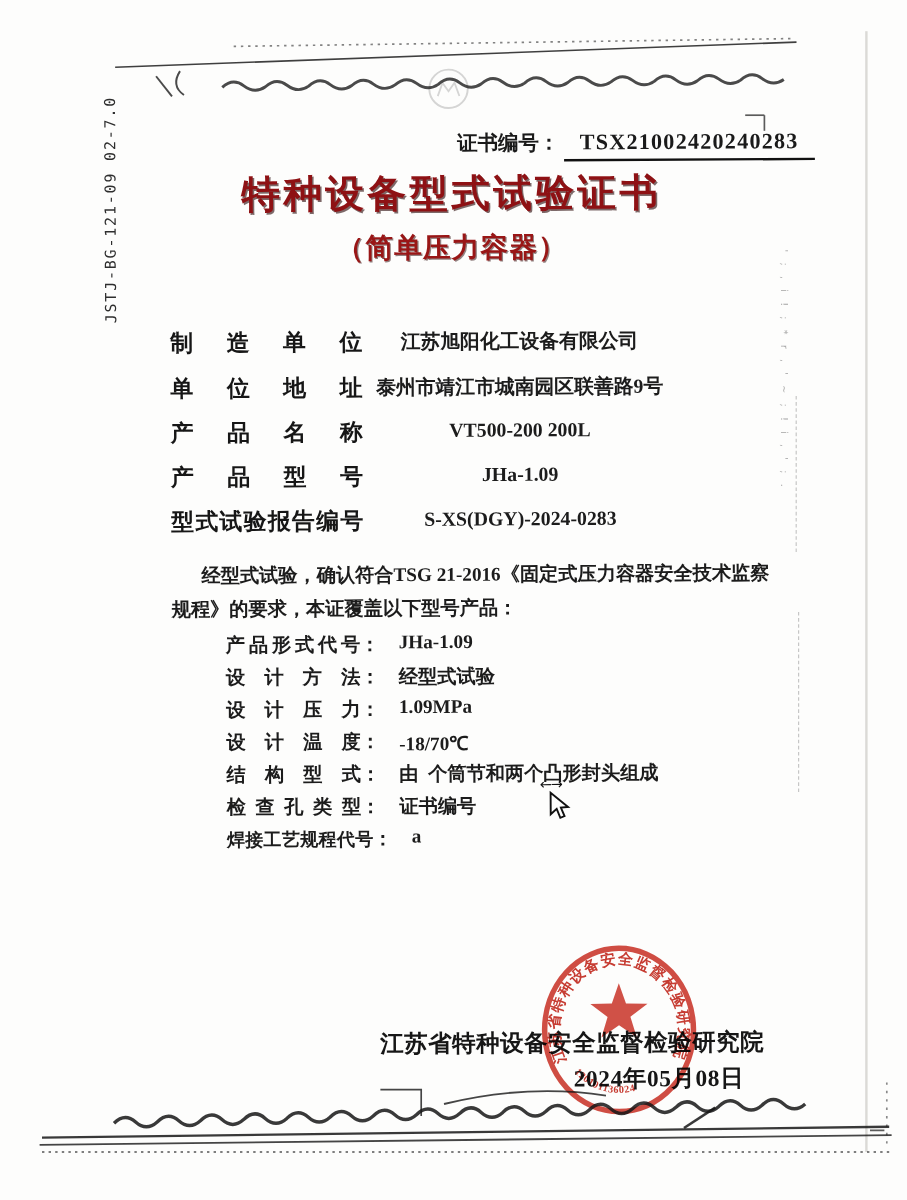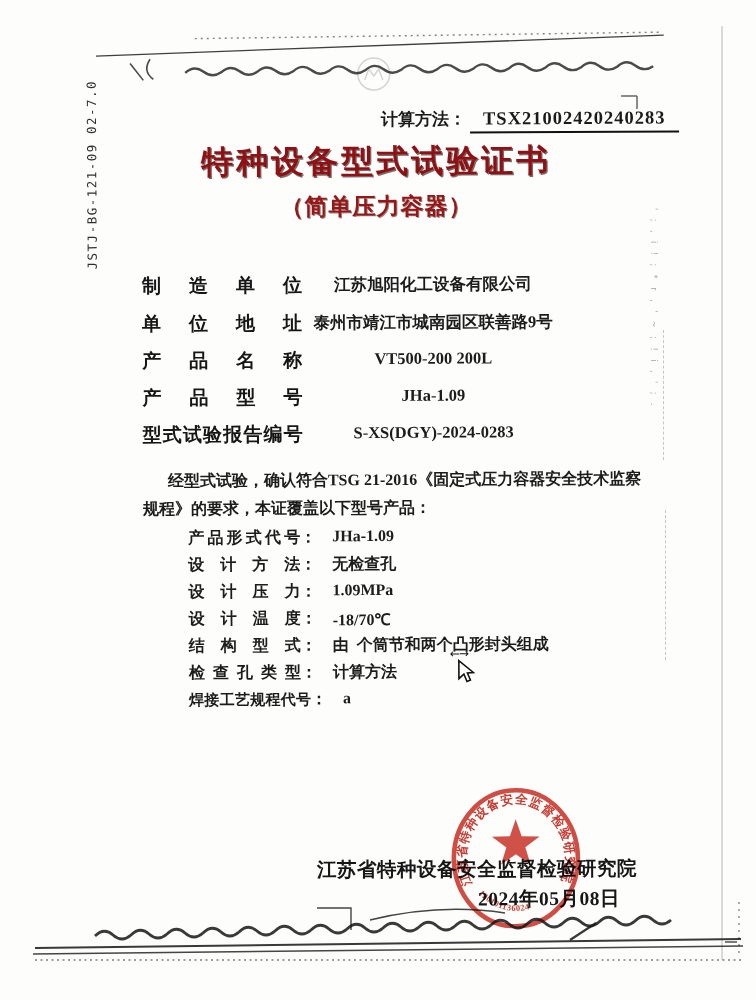--- a/index.html
+++ b/index.html
@@ -140,21 +140,21 @@
   <div class="doc">
 
     <svg class="emblem" width="42" height="44" viewBox="0 0 42 44">
       <circle cx="21" cy="22" r="16" stroke="#8a8a8a" stroke-width="1.6" fill="none"></circle>
       <path d="M12 28 l4 -11 l5 7 l5 -7 l4 11" stroke="#8a8a8a" stroke-width="1.5" fill="none"></path>
     </svg>
 
     <div class="side-code">JSTJ-BG-121-09 02-7.0</div>
 
     <div class="certno-row">
-      <span>计算方法：</span><span class="certno-num">TSX21002420240283</span>
+      <span>证书编号：</span><span class="certno-num">TSX21002420240283</span>
     </div>
 
     <div class="title">特种设备型式试验证书</div>
     <div class="subtitle">（简单压力容器）</div>
 
     <div class="info-row" style="top:272px;">
       <div class="flabel">
           <span>制</span>
           <span>造</span>
           <span>单</span>
@@ -221,21 +221,21 @@
       <div class="svalue">JHa-1.09</div>
     </div>
     <div class="spec-row" style="top:554px;">
       <div class="slabel">
           <span>设</span>
           <span>计</span>
           <span>方</span>
           <span>法</span>
         </div>
       <div class="scolon">：</div>
-      <div class="svalue">无检查孔</div>
+      <div class="svalue">经型式试验</div>
     </div>
     <div class="spec-row" style="top:581px;">
       <div class="slabel">
           <span>设</span>
           <span>计</span>
           <span>压</span>
           <span>力</span>
         </div>
       <div class="scolon">：</div>
       <div class="svalue">1.09MPa</div>
@@ -262,21 +262,21 @@
     </div>
     <div class="spec-row" style="top:662px;">
       <div class="slabel">
           <span>检</span>
           <span>查</span>
           <span>孔</span>
           <span>类</span>
           <span>型</span>
         </div>
       <div class="scolon">：</div>
-      <div class="svalue">计算方法</div>
+      <div class="svalue">证书编号</div>
     </div>
     <div class="spec-row" style="top:689px;">
       <div class="slabel wide">
           <span>焊</span>
           <span>接</span>
           <span>工</span>
           <span>艺</span>
           <span>规</span>
           <span>程</span>
           <span>代</span>

